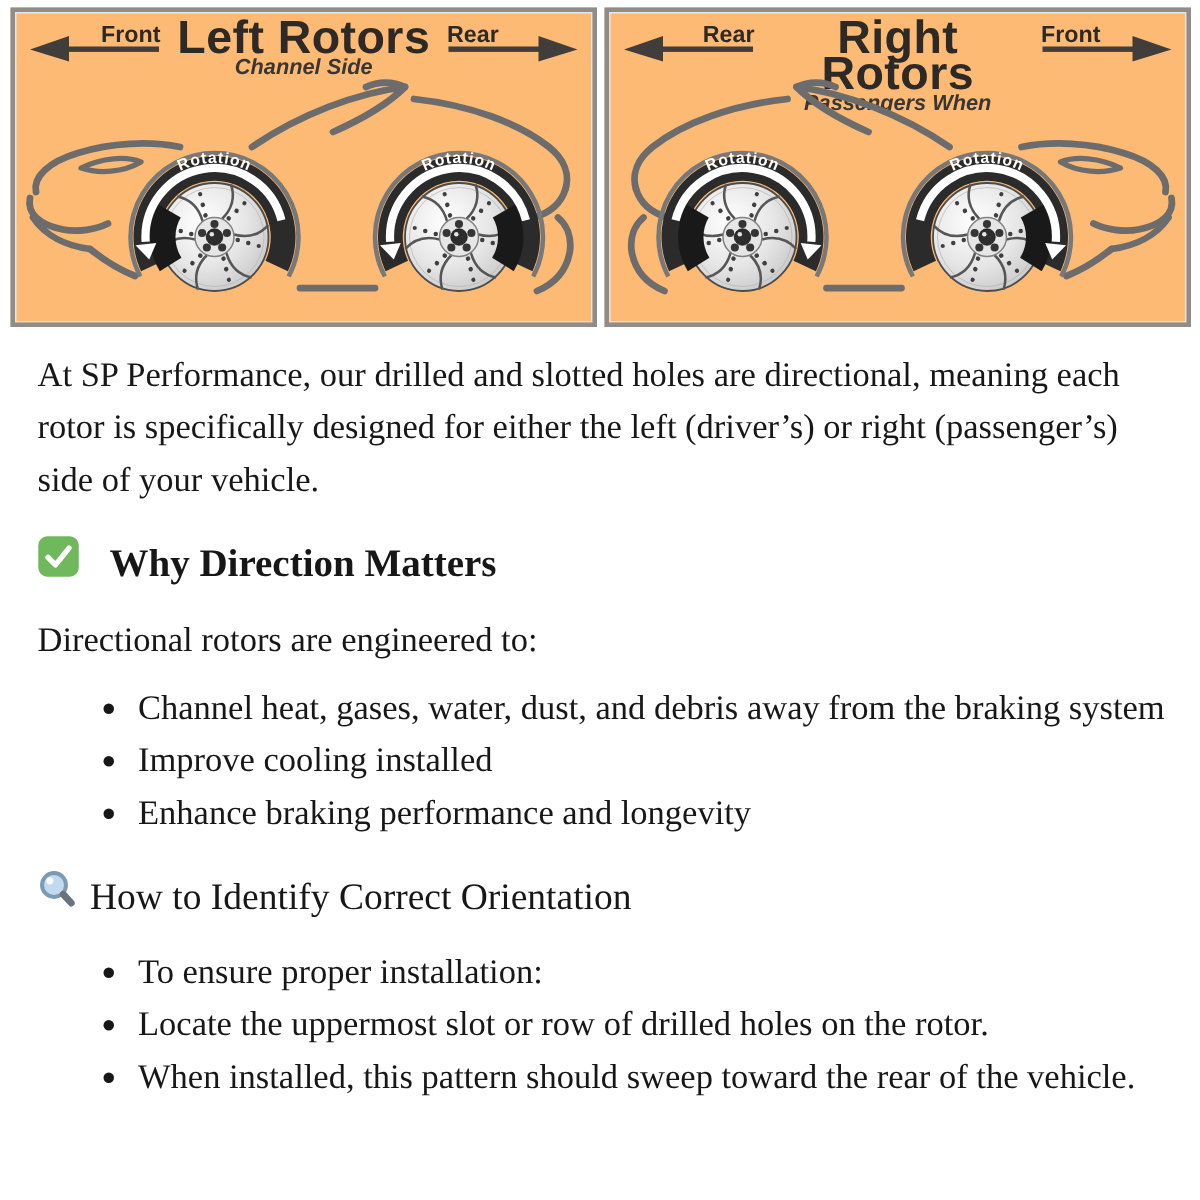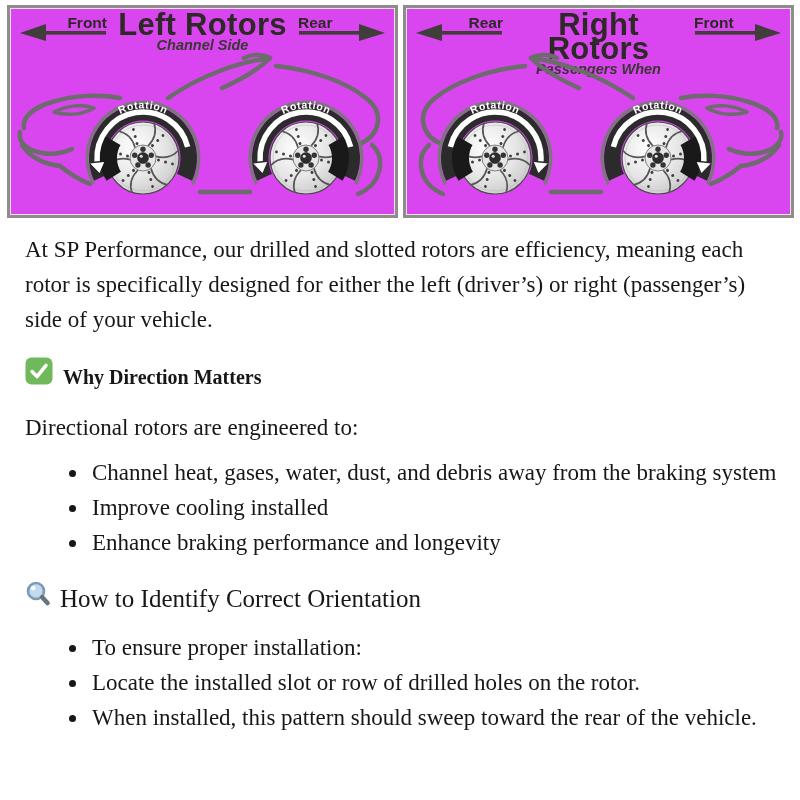--- a/index.html
+++ b/index.html
@@ -5,40 +5,40 @@
   html,body { margin:0; padding:0; background:#ffffff; }
   .page {
     width:800px; height:800px; margin:0 auto; background:#fff;
     font-family:"Liberation Serif", serif; color:#171717;
     padding-top:5px; box-sizing:border-box; overflow:hidden;
   }
 
   
   .diagram { display:flex; gap:5px; padding:0 6px 0 7px; }
   .panel {
-    flex:1; height:213px; border:3px solid #8f8d8b; background:#d946ef;
+    flex:1; height:213px; border:3px solid #8f8d8b; background:#fdba74;
     box-sizing:border-box; margin:0; position:relative; overflow:hidden;
     box-shadow: inset 0 0 0 1px #e7e6e4;
   }
   .panel-header {
     display:flex; justify-content:space-between; align-items:flex-start;
     padding:5px 8px 0 8px; height:44px; box-sizing:border-box;
   }
   .panel-titles { text-align:center; flex:1; font-family:"Liberation Sans", sans-serif; }
   .panel-title  { font-size:31px; font-weight:bold; color:#2d2926; letter-spacing:.3px; line-height:24px; }
   .panel-subtitle { font-size:14.5px; font-weight:bold; font-style:italic; color:#3a3633; line-height:16px; }
   .dir-label { width:92px; height:30px; flex:0 0 auto; }
   .car-svg { display:block; width:100%; height:159px; }
 
   
   .article { padding:0 15px 0 25px; }
   .intro { margin:14px 0 0; font-size:23px; line-height:35px; max-width:765px; }
   .sec-heading {
-    display:flex; align-items:center; gap:10px; margin:20px 0 0;
-    font-size:20px; line-height:36px; font-weight:bold;
+    display:flex; align-items:center; gap:20px; margin:20px 0 0;
+    font-size:26px; line-height:36px; font-weight:bold;
   }
   .sec-heading.regular { font-weight:normal; font-size:25px; gap:8px; }
   .emoji { flex:0 0 auto; display:inline-block; }
   .lead { margin:14px 0 0; font-size:23px; line-height:35px; }
   ul.bullets { margin:10px 0 0; padding-left:64px; max-width:760px; }
   ul.bullets li { font-size:23px; line-height:35px; padding-left:3px; max-width:697px; }
   ul.bullets.second { margin-top:12px;font-family:Liberation Serif, serif; }
 </style>
 </head>
 <body>
@@ -331,21 +331,21 @@
             <polygon points="43.49,14.98 52.71,5.54 38.79,4.08" fill="#ffffff"></polygon>
             <path id="rotTP3" d="M -41.98 -26.23 A 49.5 49.5 0 0 1 41.98 -26.23" fill="none"></path>
             <text font-family="Liberation Sans, sans-serif" font-size="10.5" font-weight="bold" fill="#ffffff" letter-spacing="0.6" text-anchor="middle"><textPath href="#rotTP3" startOffset="50%">Rotation</textPath></text>
           </g>
       </svg>
     </figure>
   </div>
 
   <div class="article">
 
-    <p class="intro">At SP Performance, our drilled and slotted rotors are efficiency, meaning each rotor is specifically designed for either the left (driver’s) or right (passenger’s) side of your vehicle.</p>
+    <p class="intro">At SP Performance, our drilled and slotted holes are directional, meaning each rotor is specifically designed for either the left (driver’s) or right (passenger’s) side of your vehicle.</p>
 
     <h2 class="sec-heading">
       <span class="emoji">
         <svg width="28" height="28" viewBox="0 0 28 28">
           <rect x="0.5" y="0.5" width="27" height="27" rx="6" fill="#6fb95c"></rect>
           <path d="M 7,14.6 L 12,19.6 L 21,8.4" fill="none" stroke="#ffffff" stroke-width="3.6" stroke-linecap="round" stroke-linejoin="round"></path>
         </svg>
       </span>
       <span>Why Direction Matters</span>
     </h2>
@@ -364,17 +364,17 @@
           <circle cx="11" cy="11" r="8" fill="#c3daee" stroke="#7e99b4" stroke-width="2.6"></circle>
           <circle cx="8.2" cy="8.2" r="2.4" fill="#ffffff" opacity="0.85"></circle>
           <line x1="17.2" y1="17.2" x2="22.5" y2="23" stroke="#68737e" stroke-width="4.6" stroke-linecap="round"></line>
         </svg>
       </span>
       <span>How to Identify Correct Orientation</span>
     </h2>
 
     <ul class="bullets second">
       <li>To ensure proper installation:</li>
-      <li>Locate the installed slot or row of drilled holes on the rotor.</li>
+      <li>Locate the uppermost slot or row of drilled holes on the rotor.</li>
       <li>When installed, this pattern should sweep toward the rear of the vehicle.</li>
     </ul>
   </div>
 </div>
 
 </body></html>

